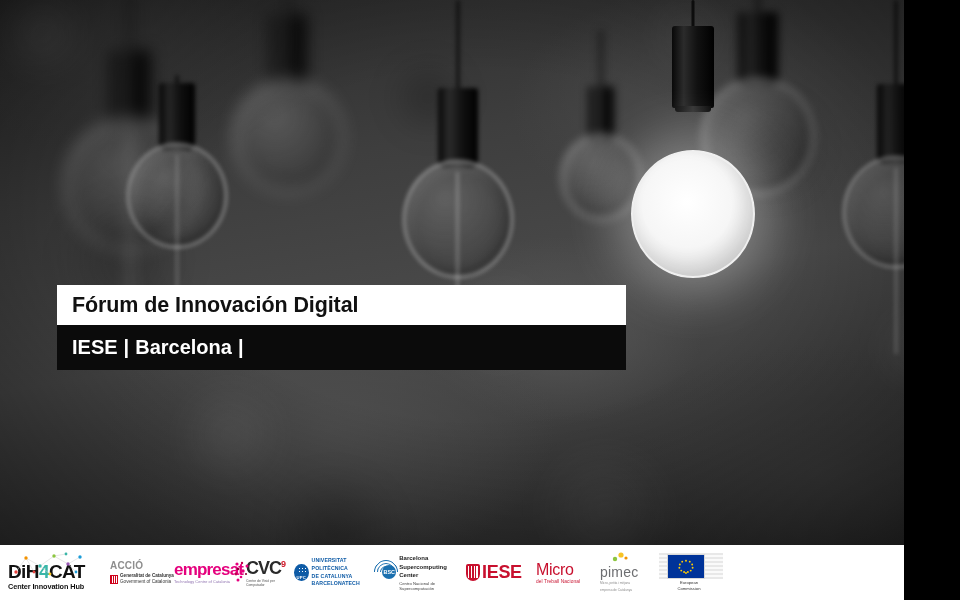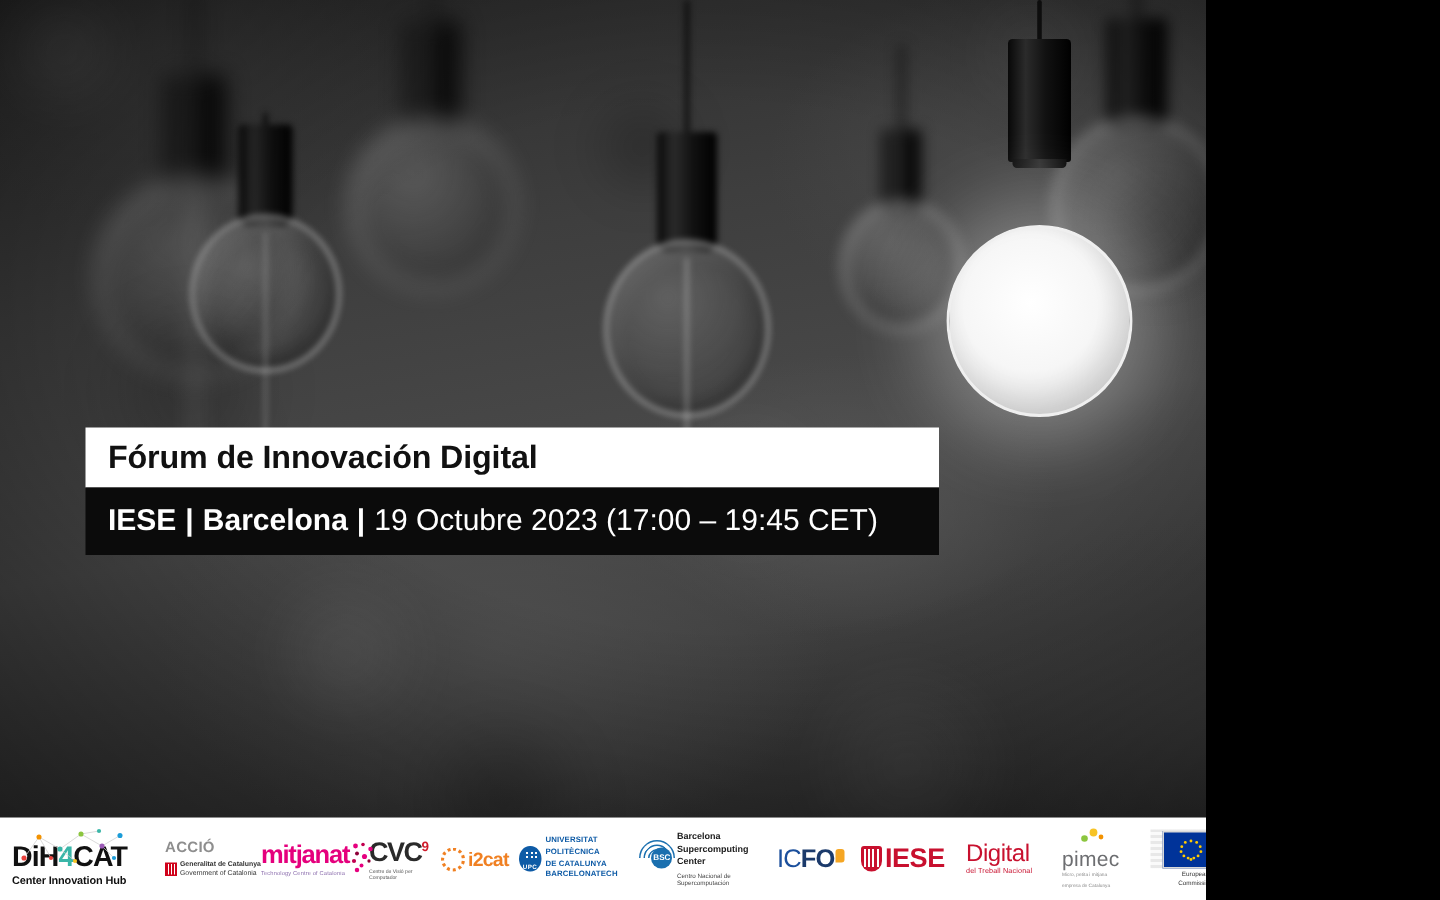--- a/index.html
+++ b/index.html
@@ -1,19 +1,19 @@
 <!DOCTYPE html>
 <html><head>
 <meta charset="utf-8">
 <style>
   * { margin:0; padding:0; box-sizing:border-box; }
   html,body { width:960px; height:600px; overflow:hidden; background:#000; }
   body { font-family:"Liberation Sans", sans-serif; }
 
-  #poster { position:relative; width:804px; height:600px; overflow:hidden; }
+  #poster { position:relative; width:904px; height:600px; overflow:hidden; }
 
   
   #photo {
     position:absolute; left:0; top:0; width:960px; height:545px;
     overflow:hidden;
     background:
       radial-gradient(ellipse 220px 150px at 120px 60px, #3a3a3a 0%, transparent 70%),
       radial-gradient(ellipse 260px 170px at 700px 110px, #4a4a4a 0%, transparent 72%),
       radial-gradient(ellipse 300px 190px at 330px 430px, #4d4d4d 0%, transparent 75%),
       radial-gradient(ellipse 280px 170px at 820px 470px, #3c3c3c 0%, transparent 74%),
@@ -270,21 +270,20 @@
 
   <div id="textblock">
     <div class="band-white">
       <span>Fórum de Innovación Digital</span>
     </div>
     <div class="band-black">
       <span class="b">IESE</span>
       <span class="b" style="padding:0 6px;">|</span>
       <span class="b">Barcelona</span>
       <span class="b" style="padding:0 6px 0 6px;">|</span>
-      <span class="n">19 Octubre 2023 (17:00 – 19:45 CET)</span>
     </div>
   </div>
 
   <div id="logobar">
 
     <div class="logo">
       <div class="dih">
         <svg class="net" viewBox="0 0 80 26">
           <g stroke="#cfcfcf" stroke-width=".5" fill="none">
             <path d="M6 20 L16 6 L30 14 L44 4 L58 12 L70 5 M16 6 L24 20 M30 14 L40 22 M44 4 L56 2 M58 12 L66 20"></path>
@@ -315,21 +314,21 @@
           <div>
             <div class="t2 lg-txt">Generalitat de Catalunya</div>
             <div class="t3 lg-txt">Government of Catalonia</div>
           </div>
         </div>
       </div>
     </div>
 
     <div class="logo">
       <div class="eurecat">
-        <div class="t1 lg-txt"><span>mitjana</span><span>t</span></div>
+        <div class="t1 lg-txt"><span>empresa</span><span>t</span></div>
         <div class="t2 lg-txt">Technology Centre of Catalonia</div>
       </div>
     </div>
 
     <div class="logo">
       <div class="cvc">
         <svg class="dots" viewBox="0 0 18 22">
           <circle cx="3" cy="3" r="1.6" fill="#e6007e"></circle>
             <circle cx="8" cy="2" r="1.2" fill="#c1004f"></circle>
           <circle cx="13" cy="5" r="1.5" fill="#e6007e"></circle>
@@ -338,26 +337,20 @@
             <circle cx="2" cy="13" r="1.4" fill="#c1004f"></circle>
           <circle cx="7" cy="16" r="1.3" fill="#e6007e"></circle>
             <circle cx="12" cy="13" r="1.1" fill="#8e0038"></circle>
           <circle cx="4" cy="19" r="1.5" fill="#e6007e"></circle>
         </svg>
         <div class="t1 lg-txt"><span>CVC</span><sup>9</sup></div>
         <div class="t2 lg-txt">Centre de Visió per Computador</div>
       </div>
     </div>
 
-    <div class="logo">
-      <div class="i2cat">
-        <div class="ring"></div>
-        <div class="t1 lg-txt">i2cat</div>
-      </div>
-    </div>
 
     <div class="logo">
       <div class="upc">
         <div class="badge">
           <div class="grid"></div>
           <div class="lbl">UPC</div>
         </div>
         <div class="t lg-txt">
           <div>UNIVERSITAT POLITÈCNICA</div>
           <div>DE CATALUNYA</div>
@@ -376,39 +369,32 @@
         </div>
         <div>
           <div class="t1 lg-txt">Barcelona</div>
           <div class="t1 lg-txt">Supercomputing</div>
           <div class="t1 lg-txt">Center</div>
           <div class="t2 lg-txt">Centro Nacional de Supercomputación</div>
         </div>
       </div>
     </div>
 
-    <div class="logo">
-      <div class="icfo">
-        <span class="a lg-txt">IC</span>
-        <span class="b lg-txt">FO</span>
-        <span class="mark"></span>
-      </div>
-    </div>
 
 
     <div class="logo">
       <div class="iese">
         <div class="crest"></div>
         <div class="t1 lg-txt">IESE</div>
       </div>
     </div>
 
     <div class="logo">
       <div class="foment">
-        <div class="t1 lg-txt">Digital</div>
+        <div class="t1 lg-txt">Micro</div>
         <div class="t2 lg-txt">del Treball Nacional</div>
       </div>
     </div>
 
     <div class="logo">
       <div class="pimec">
         <svg class="dots" viewBox="0 0 22 10">
           <circle cx="5" cy="7" r="2.2" fill="#8cc63f"></circle>
           <circle cx="11" cy="3" r="2.6" fill="#f7c325"></circle>
           <circle cx="16" cy="6" r="1.6" fill="#f39200"></circle>

